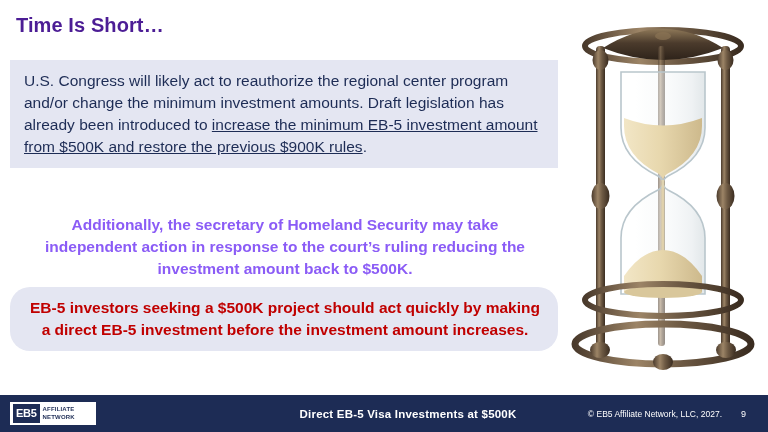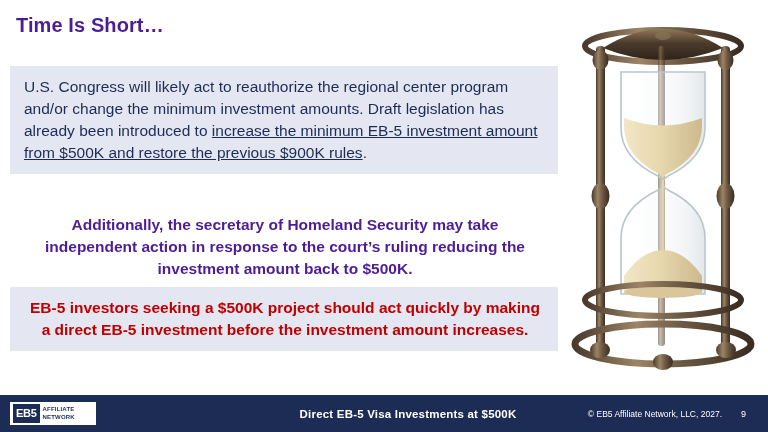--- a/index.html
+++ b/index.html
@@ -26,43 +26,44 @@
   }
 
   
   .block {
     position: absolute;
     left: 10px;
     width: 548px;
     padding: 10px 12px 10px 14px;
   }
   .block-1 {
-    top: 66px;
+    top: 60px;
     background: #e4e6f2;
     color: #1d2c55;
     font-size: 15.5px;
     line-height: 1.42;
   }
   .block-2 {
     top: 204px;
     background: #ffffff;
-    color: #4c1d95;
+    color: #8b5cf6;
     font-size: 15.5px;
     font-weight: bold;
     line-height: 1.42;
     text-align: center;
   }
   .block-3 {
     top: 287px;
     background: #e4e6f2;
     color: #c00000;
     font-size: 15.5px;
     font-weight: bold;
     line-height: 1.42;
     text-align: center;
+    border-radius: 20px;
   }
   .u { text-decoration: underline; }
 
   
   .art {
     position: absolute;
     right: 0; top: 0;
     width: 210px; height: 395px;
     overflow: hidden;
     background: #ffffff;

